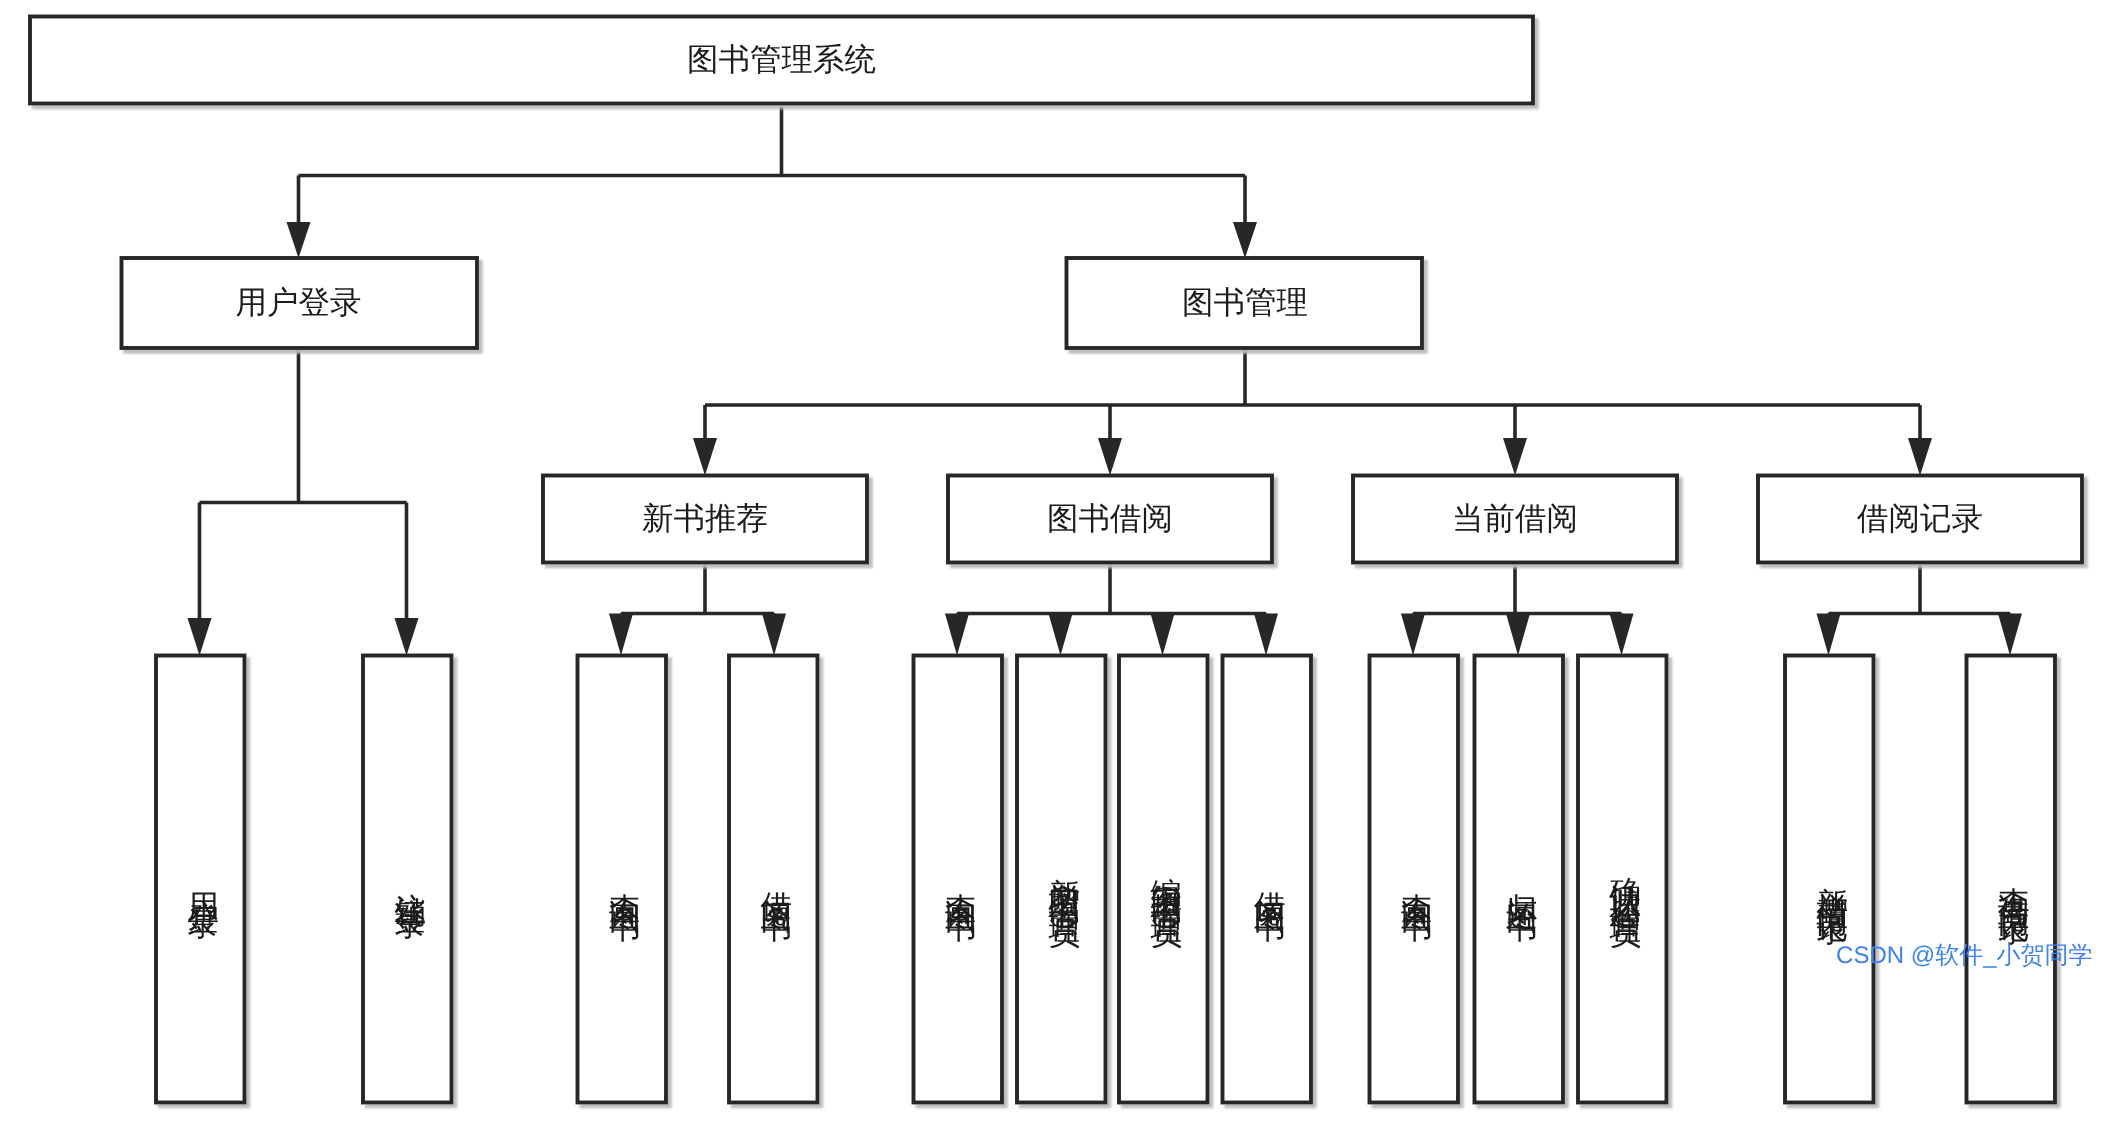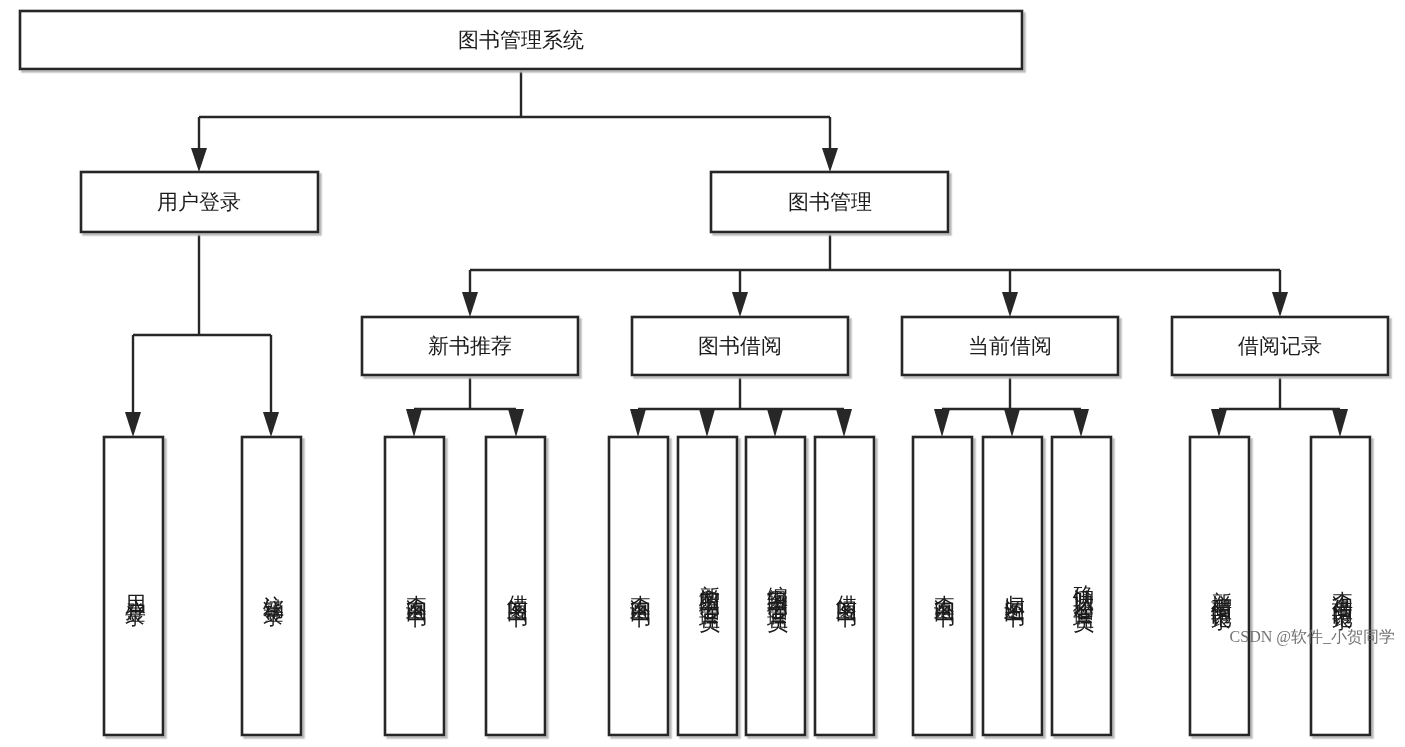--- a/index.html
+++ b/index.html
@@ -54,23 +54,23 @@
     fill: none;
     stroke-linecap: butt;
   }
   .arrowhead {
     fill: #272727;
   }
   .watermark {
     position: absolute;
     right: 10px;
     bottom: 4px;
-    font-family: Liberation Serif, serif;
+    font-family: Liberation Sans, sans-serif;
     font-size: 16px;
-    color: #737373;
+    color: #3b82f6;
     white-space: nowrap;
     user-select: none;
   }
 </style>
 </head>
 <body>
 
 <div id="diagram-root">
 
   <svg class="diagram-canvas" viewBox="0 0 1405 747">

